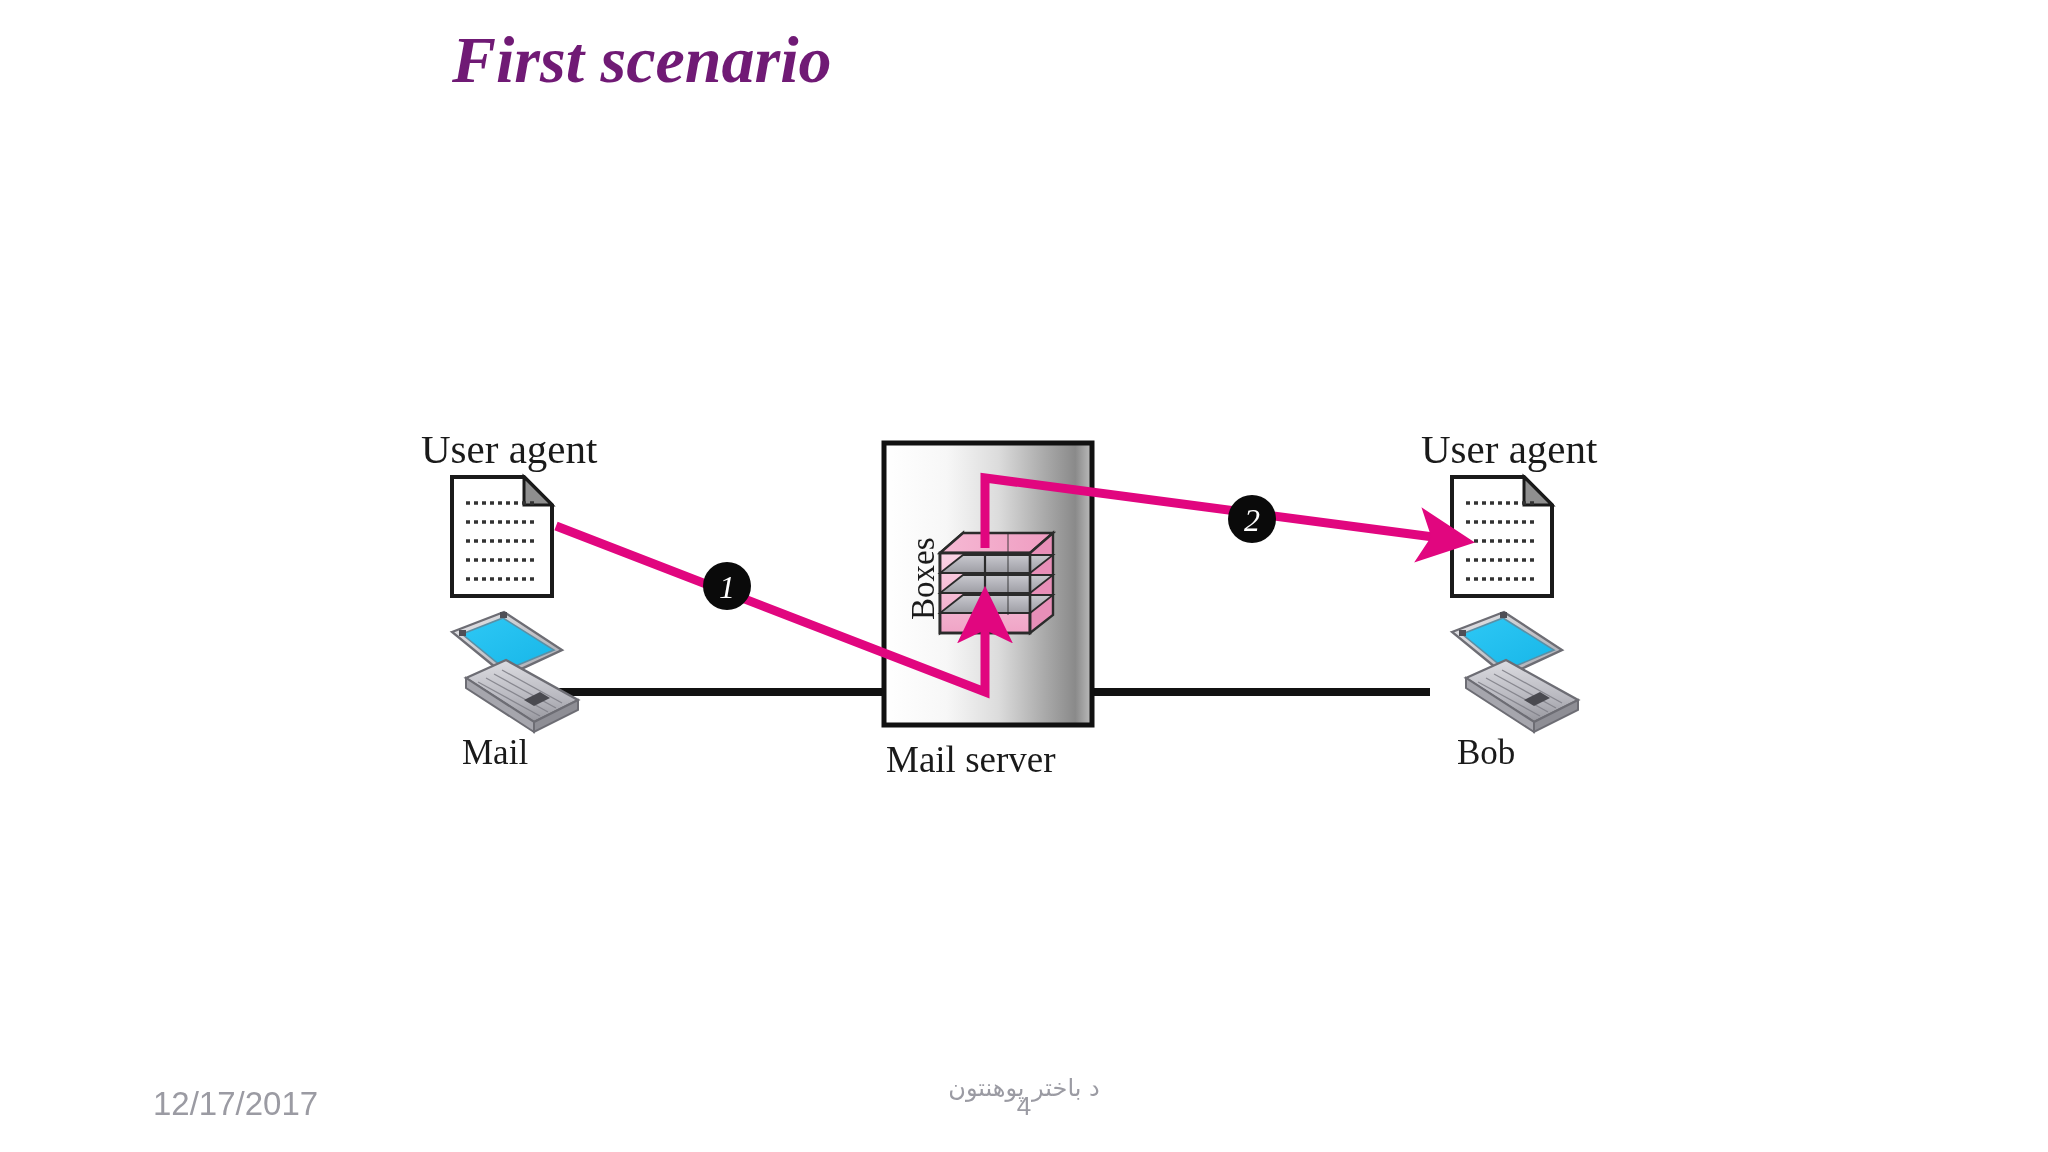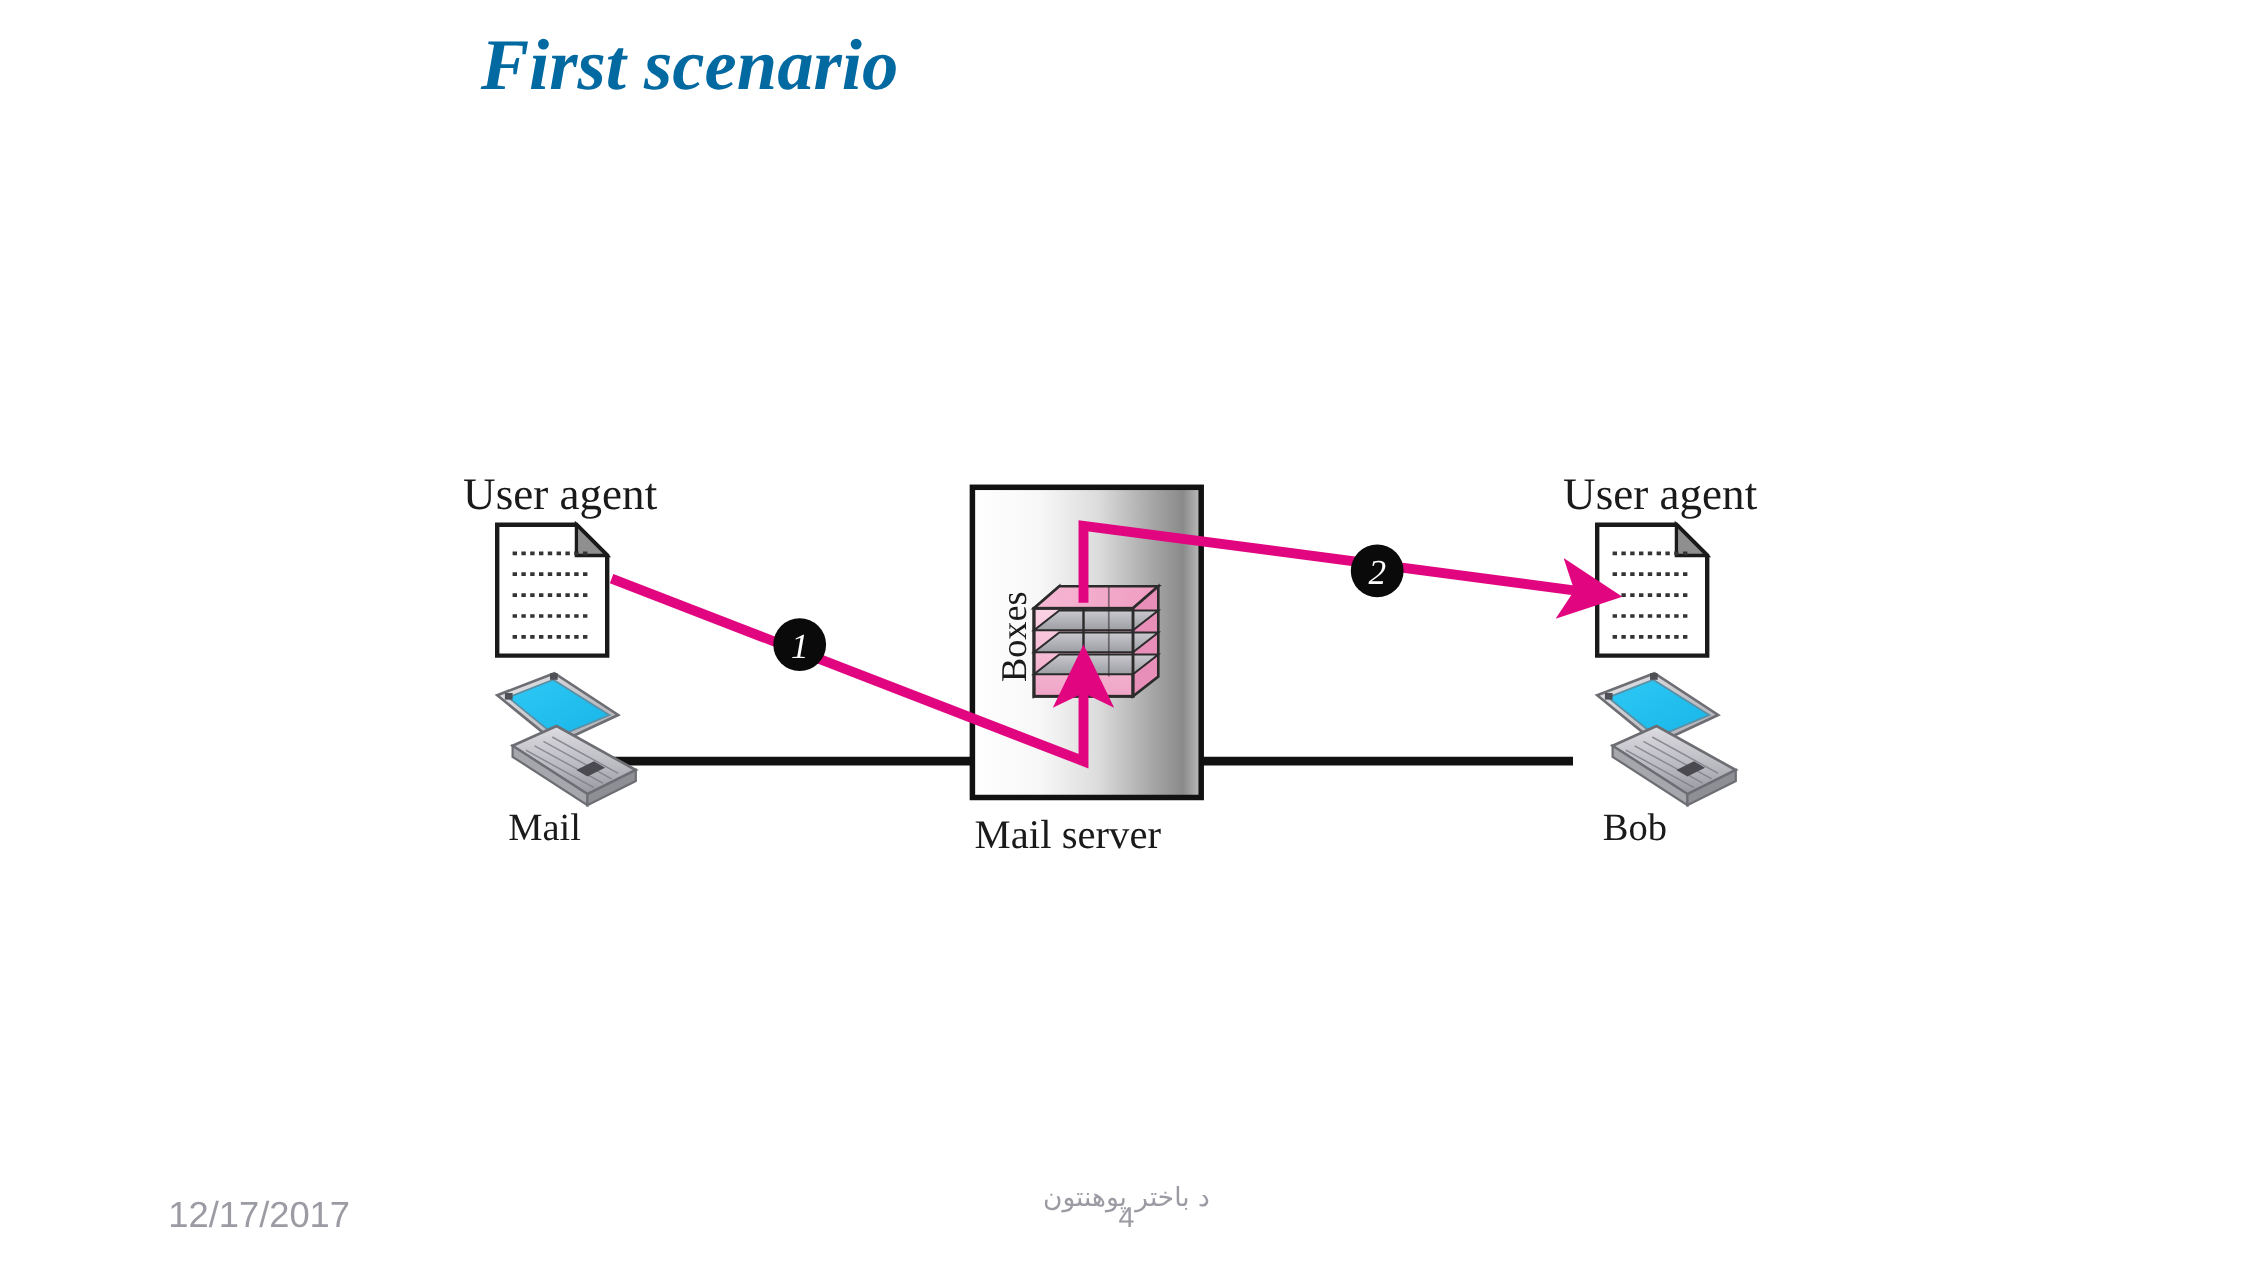--- a/index.html
+++ b/index.html
@@ -12,28 +12,28 @@
     width: 2048px;
     height: 1152px;
     background: #ffffff;
     overflow: hidden;
     font-family: "Liberation Serif", serif;
   }
 
   
   #title {
     position: absolute;
-    left: 437px;
+    left: 452px;
     top: 22px;
     font-family: "Liberation Serif", serif;
     font-weight: bold;
     font-style: italic;
     font-size: 66px;
     line-height: 1.15;
-    color: #0369a1;
+    color: #701a75;
     white-space: nowrap;
     letter-spacing: 0px;
   }
 
   
   #diagram {
     position: absolute;
     left: 0;
     top: 0;
     width: 2048px;

